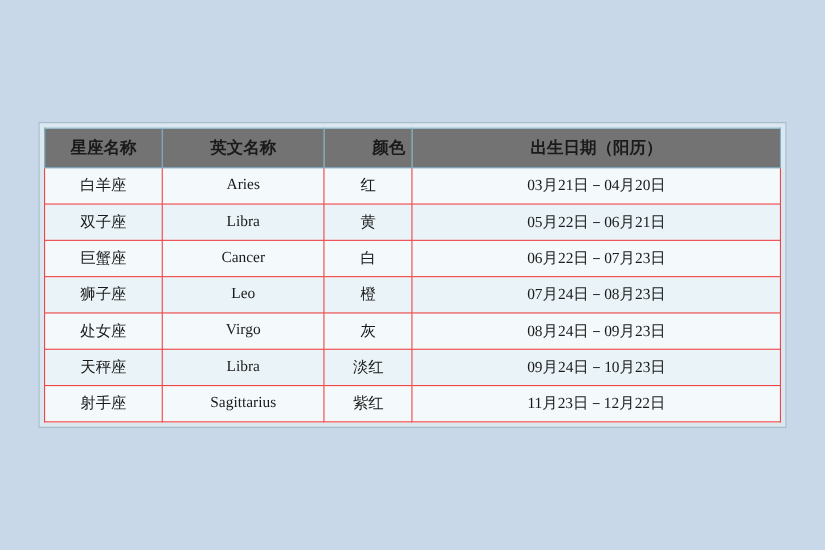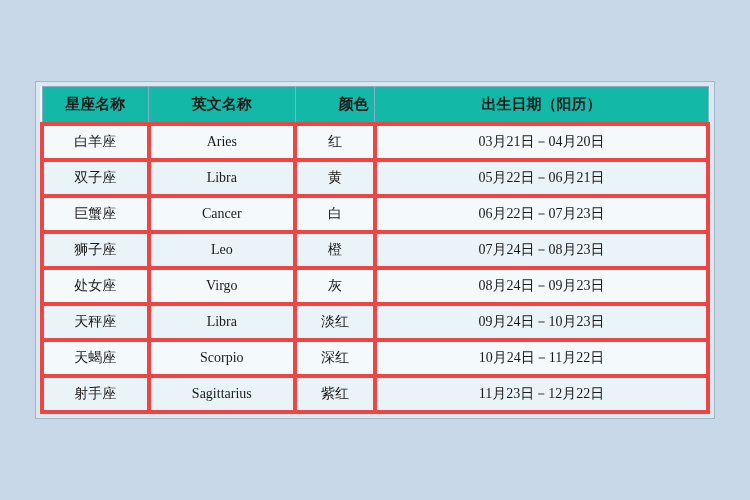--- a/index.html
+++ b/index.html
@@ -25,31 +25,31 @@
       width: 680px;
     }
 
     table {
       width: 100%;
       border-collapse: collapse;
       background-color: #f0f6fa;
     }
 
     thead tr th {
-      background-color: #14b8a6;
+      background-color: #737373;
       border: 1px solid #80b0c8;
       padding: 8px 6px;
       text-align: center;
       font-size: 15px;
       font-weight: bold;
       color: #1a1a1a;
     }
 
     tbody tr td {
-      border: 4px solid #ef4444;
+      border: 1px solid #ef4444;
       padding: 7px 6px;
       text-align: center;
       font-size: 14px;
       color: #1a1a1a;
       background-color: #f4f9fc;
     }
 
     tbody tr:nth-child(even) td {
       background-color: #eaf3f8;
     }
@@ -103,26 +103,20 @@
           <td>灰</td>
           <td>08月24日－09月23日</td>
         </tr>
         <tr>
           <td>天秤座</td>
           <td>Libra</td>
           <td>淡红</td>
           <td>09月24日－10月23日</td>
         </tr>
         <tr>
-          <td>天蝎座</td>
-          <td>Scorpio</td>
-          <td>深红</td>
-          <td>10月24日－11月22日</td>
-        </tr>
-        <tr>
           <td>射手座</td>
           <td>Sagittarius</td>
           <td>紫红</td>
           <td>11月23日－12月22日</td>
         </tr>
       </tbody>
   </table>
 </div>
 
 </body></html>

